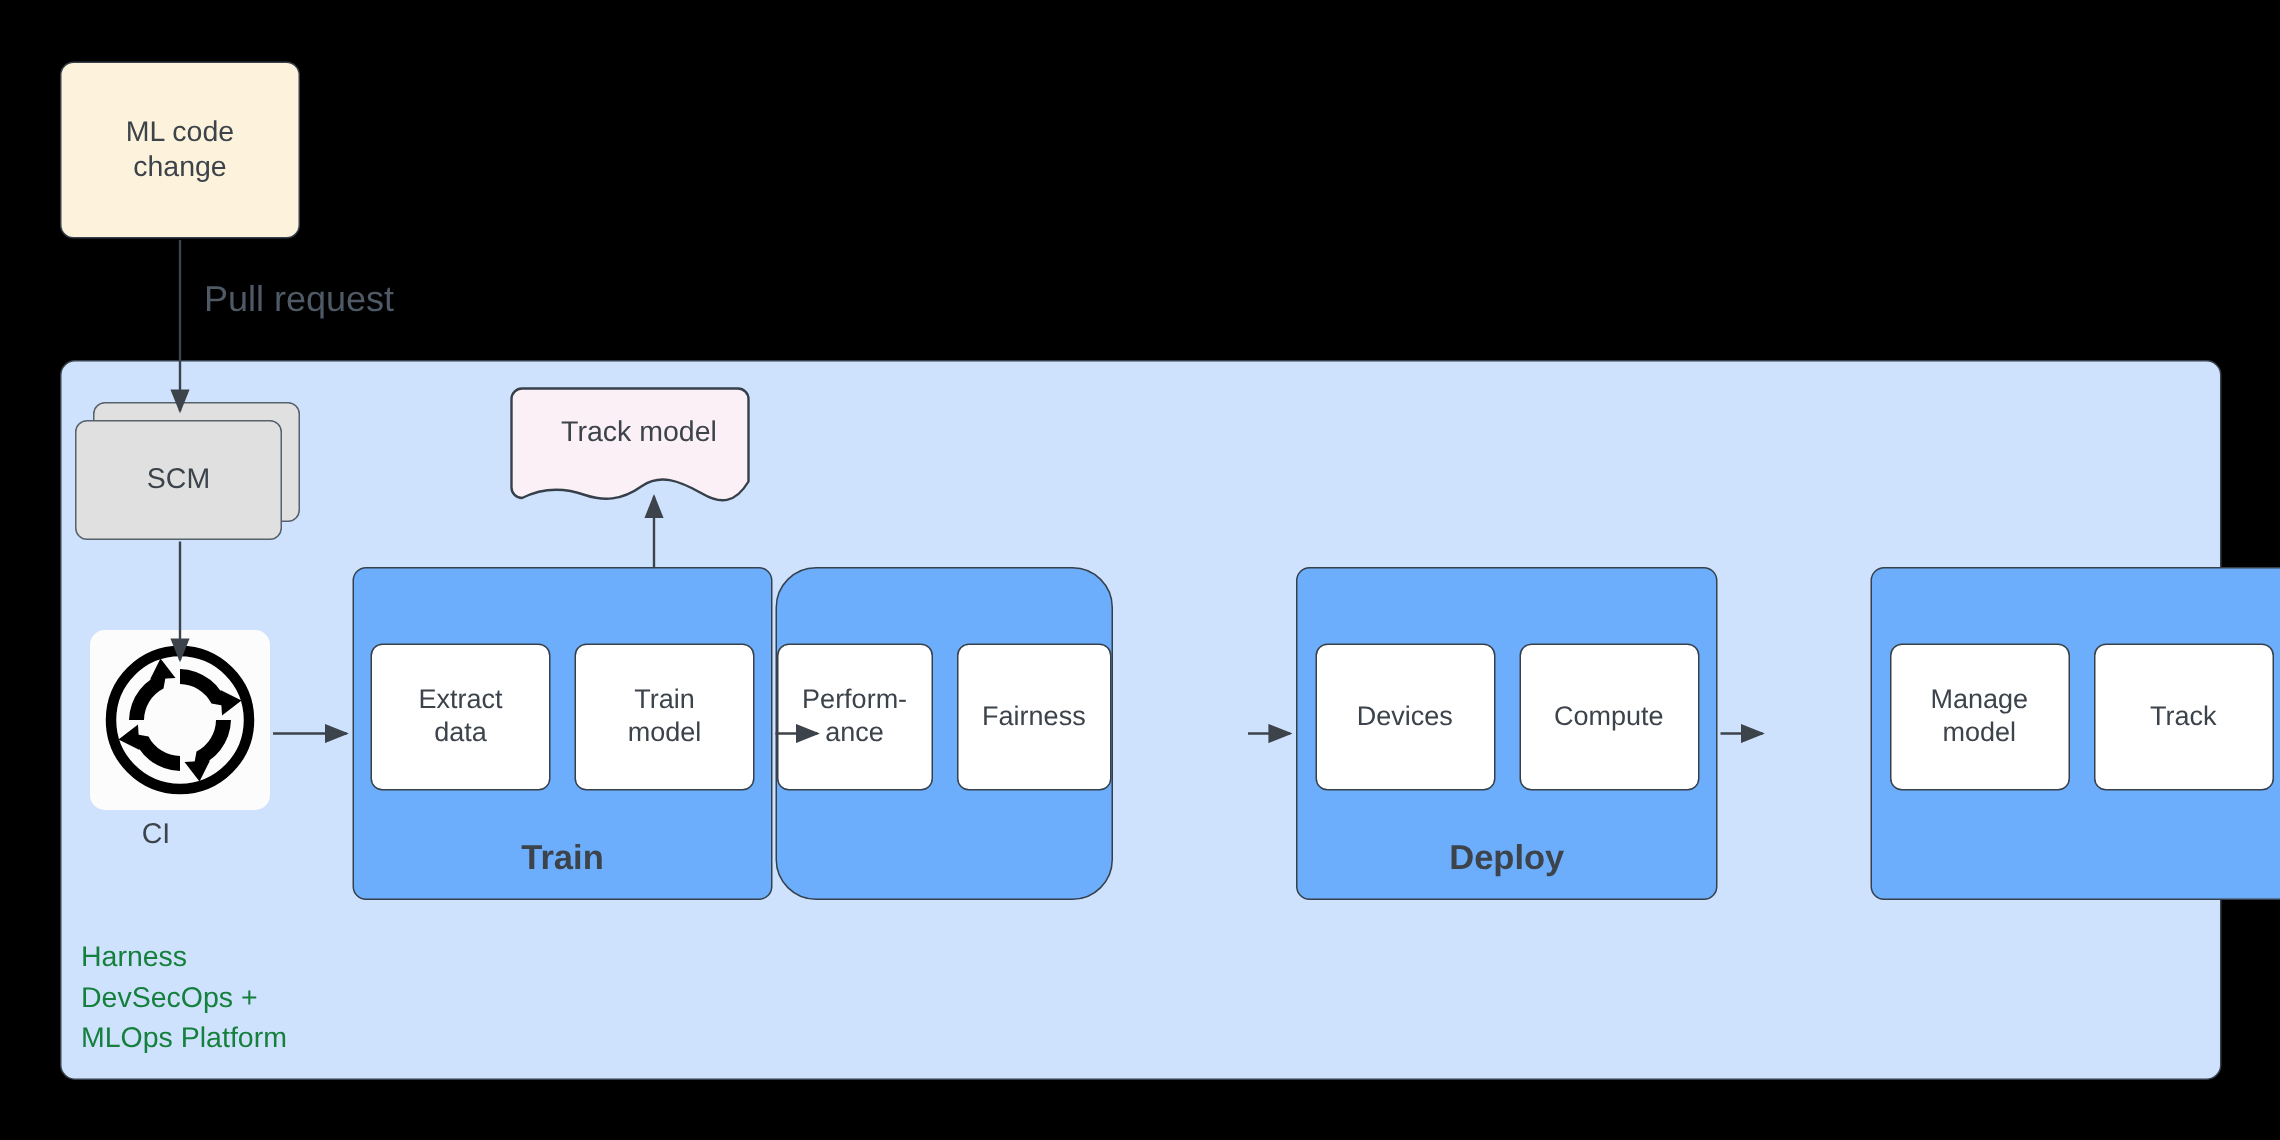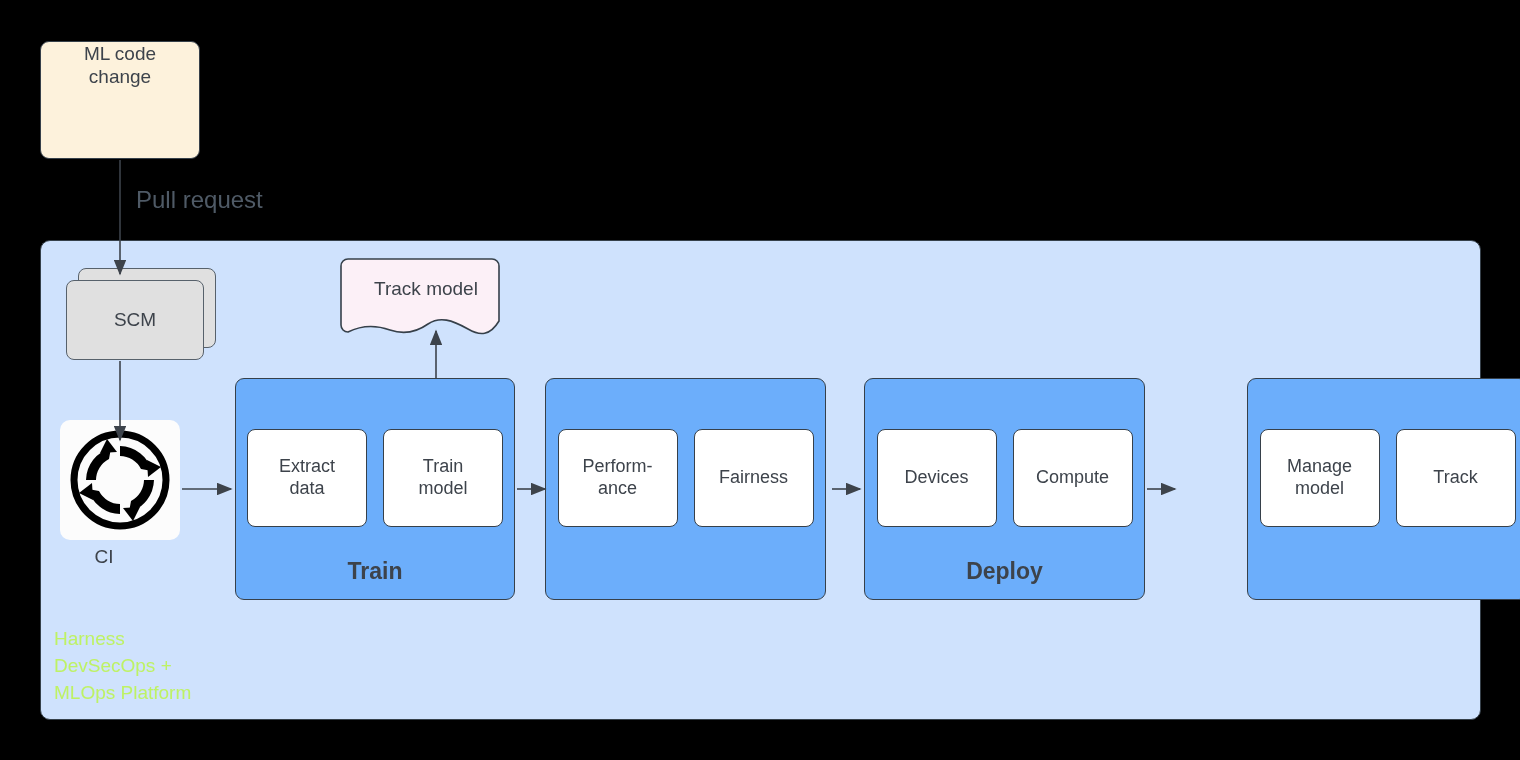--- a/index.html
+++ b/index.html
@@ -29,20 +29,21 @@
   #ml-code-change {
     position: absolute;
     left: 40px;
     top: 41px;
     width: 160px;
     height: 118px;
     background: #fdf2dc;
     border: 1.6px solid #36404a;
     border-radius: 9px;
     display: flex;
+    align-items: center;
     justify-content: center;
     box-sizing: border-box;
   }
   #ml-code-change .node-text { font-size: 19px; }
 
   
   #pull-request-label {
     position: absolute;
     left: 136px;
     top: 186px;
@@ -62,27 +63,27 @@
     border: 1.6px solid #36404a;
     border-radius: 10px;
     box-sizing: border-box;
   }
 
   #platform-caption {
     position: absolute;
     left: 54px;
     top: 626px;
     font-size: 19px;
-    color: #bef264;
+    color: #15803d;
     line-height: 1.42;
     white-space: pre-line;
   }
 
   
-  #scm-wrap { position: absolute; left: 50px; top: 268px; width: 150px; height: 92px; margin-left: 16px; }
+  #scm-wrap { position: absolute; left: 50px; top: 268px; width: 150px; height: 92px; }
   #scm-back {
     position: absolute; left: 12px; top: 0; width: 138px; height: 80px;
     background: #e0e0e0; border: 1.6px solid #57616b; border-radius: 8px;
     box-sizing: border-box;
   }
   #scm-front {
     position: absolute; left: 0; top: 12px; width: 138px; height: 80px;
     background: #e0e0e0; border: 1.6px solid #57616b; border-radius: 8px;
     box-sizing: border-box;
     display: flex; align-items: center; justify-content: center;
@@ -143,21 +144,21 @@
   .stage-title {
     position: absolute;
     left: 0; right: 0; bottom: 14px;
     text-align: center;
     font-size: 23px;
     font-weight: bold;
     color: #3d434b;
   }
 
   #stage-train    { left: 235px; width: 280px; padding-left: 34px; }
-  #stage-evaluate { left: 545px; width: 281px; }
+  #stage-evaluate { left: 517px; width: 225px; border-radius: 27px; }
   #stage-deploy   { left: 864px; width: 281px; }
   #stage-monitor  { left: 1247px; width: 281px; }
 
   
   #connectors {
     position: absolute;
     left: 0; top: 0;
     width: 1520px; height: 760px;
     pointer-events: none;
   }

